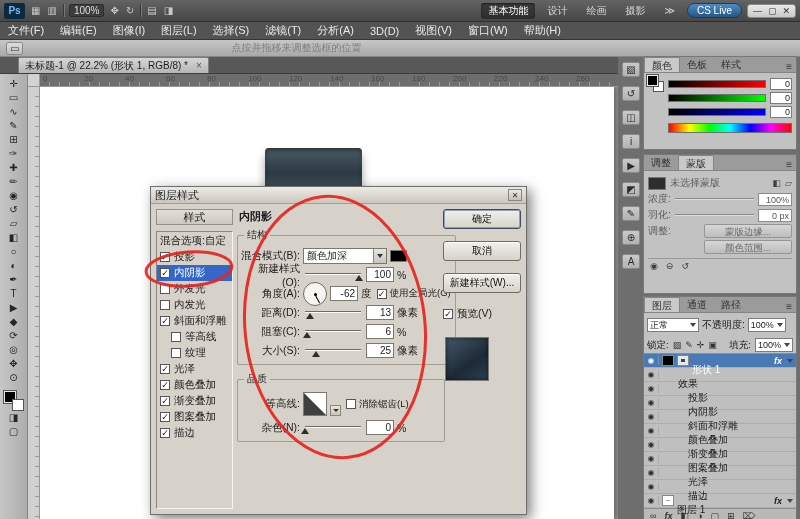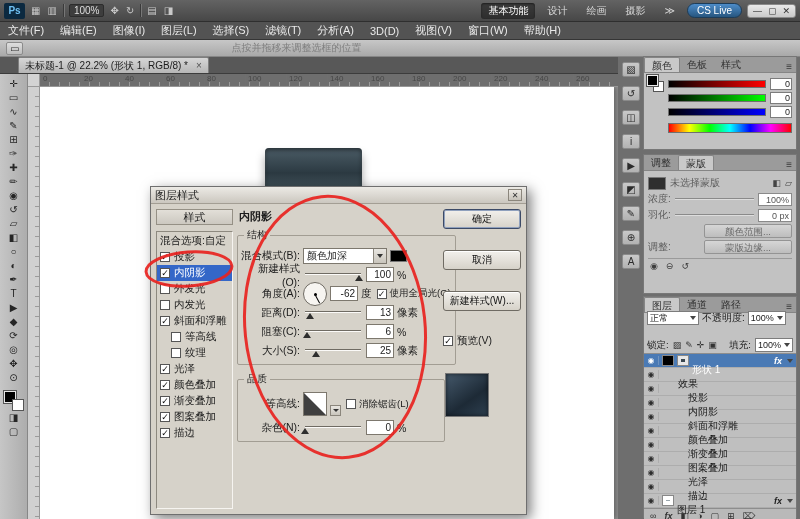--- a/index.html
+++ b/index.html
@@ -99,21 +99,21 @@
 .mtitle{flex:1;}
 .mtiny{font-size:9px;color:#444;}
 .mval{width:34px;height:13px;background:#fff;border:1px solid #8a8a8a;font-size:9px;text-align:right;padding-right:2px;line-height:12px;color:#555;}
 .mtrack{flex:1;height:2px;background:#8a8a8a;border-bottom:1px solid #ddd;}
 .mbtn{margin-left:auto;width:88px;height:14px;font-size:9.5px;color:#6b6b6b;text-align:center;line-height:13px;
 background:linear-gradient(#d6d6d6,#bdbdbd);border:1px solid #949494;border-radius:2px;}
 .mfooter{display:flex;gap:8px;border-top:1px solid #9a9a9a;margin-top:3px;padding:2px 2px 0;font-size:9px;color:#3d3d3d;}
 
 
 #panel-layers{top:296px;height:222px;}
-.lctrl{display:flex;align-items:flex-end;gap:3px;height:18px;padding:12px 3px;font-size:10px;}
+.lctrl{display:flex;align-items:center;gap:3px;height:18px;padding:12px 3px;font-size:10px;}
 .ldrop{width:52px;height:14px;background:#fff;border:1px solid #7c7c7c;display:flex;align-items:center;justify-content:space-between;padding:0 2px;font-size:9px;}
 .lbox{width:38px;height:14px;background:#fff;border:1px solid #7c7c7c;display:flex;align-items:center;justify-content:space-between;padding:0 2px;font-size:9px;}
 .caret{width:0;height:0;border-left:3px solid transparent;border-right:3px solid transparent;border-top:4px solid #444;}
 .llock{display:flex;align-items:center;gap:4px;height:16px;padding:0 3px;font-size:9.5px;}
 .lockic{font-size:9px;color:#333;}
 .llist{border-top:1px solid #8d8d8d;background:#bfbfbf;}
 .lr{height:14px;display:flex;align-items:center;border-bottom:1px solid #adadad;font-size:10px;gap:3px;}
 .lr .eye{width:15px;flex:0 0 15px;text-align:center;font-size:8px;border-right:1px solid #adadad;color:#2e2e2e;}
 .lthumb{width:12px;height:11px;flex:0 0 12px;border:1px solid #888;background:#000;position:relative;}
 .lthumb.vmask{background:#e7e7e7;}
@@ -168,21 +168,21 @@
 .gl{display:flex;align-items:center;gap:3px;font-size:9.5px;margin-left:2px;white-space:nowrap;}
 .contour{width:24px;height:24px;flex:0 0 24px;background:#fff;border:1px solid #7d786e;
 background-image:linear-gradient(to top right,#3f3f3f 0 49%,#fff 51%);}
 .contour-dd{width:11px;height:11px;background:linear-gradient(#e8e6e1,#c9c5bc);border:1px solid #8b867c;
 display:flex;align-items:center;justify-content:center;align-self:flex-end;margin-bottom:2px;}
 .contour-dd::after{content:"";width:0;height:0;border-left:3px solid transparent;border-right:3px solid transparent;border-top:3px solid #333;}
 .btn{background:linear-gradient(#f2f0ec,#d6d2c9);border:1px solid #6f6b63;border-radius:3px;
 box-shadow:inset 0 1px 0 #fff;font-size:10px;text-align:center;color:#111;}
 .def-row{display:flex;gap:6px;margin:8px 0 0 26px;}
 .def-row .btn{padding:2px 6px;height:18px;}
-.right-col{position:absolute;right:5px;top:5px;width:78px;display:flex;flex-direction:column;gap:21px;}
+.right-col{position:absolute;right:5px;top:5px;width:78px;display:flex;flex-direction:column;gap:12px;}
 .right-col .btn{height:20px;line-height:18px;}
 .btn.default{border:1px solid #3c4a66;box-shadow:inset 0 0 0 1px #8fa0bd,inset 0 1px 0 #fff;}
 .prev-row{display:flex;align-items:center;gap:4px;font-size:10.5px;margin-top:2px;}
 .prev-swatch{width:44px;height:44px;border:1px solid #777;margin:4px 0 0 2px;
 background:linear-gradient(145deg,#44586a 0%,#1d2a36 60%,#2e4050 100%);box-shadow:inset 0 0 4px rgba(0,0,0,.6);}
 
 
 #overlay{position:absolute;left:0;top:0;width:800px;height:519px;pointer-events:none;z-index:9;}
 </style>
 </head>
@@ -349,25 +349,25 @@
       <span>浓度:</span>
       <span class="mtrack"></span>
       <span class="mval">100%</span>
     </div>
     <div class="mrow">
       <span>羽化:</span>
       <span class="mtrack"></span>
       <span class="mval">0 px</span>
     </div>
     <div class="mrow">
-      <span class="mbtn">颜色范围...</span>
-    </div>
-    <div class="mrow">
       <span>调整:</span>
       <span class="mbtn">蒙版边缘...</span>
+    </div>
+    <div class="mrow">
+      <span class="mbtn">颜色范围...</span>
     </div>
     <div class="mfooter">
       <span>◉</span>
       <span>⊖</span>
       <span>↺</span>
     </div>
   </div>
 </div>
 
 <div class="panel" id="panel-layers">

